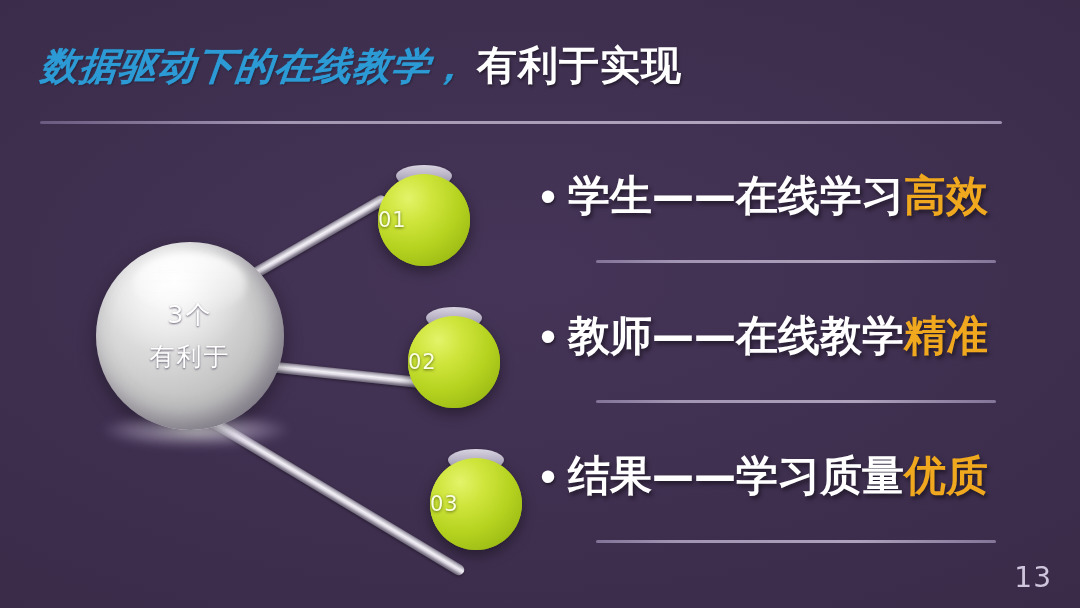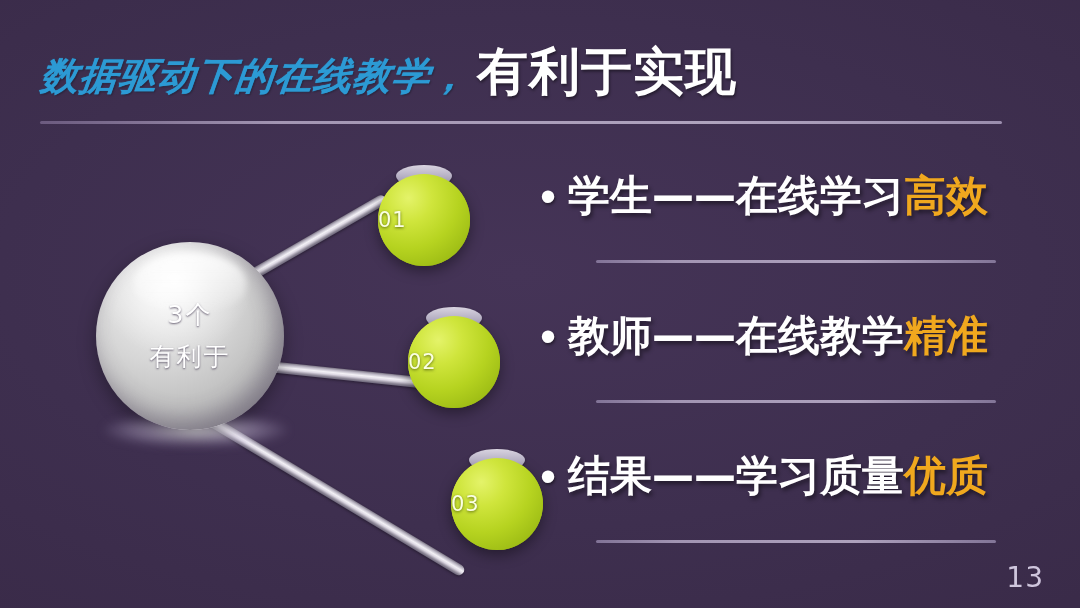--- a/index.html
+++ b/index.html
@@ -36,21 +36,21 @@
     font-size: 38px;
     letter-spacing: 1px;
     color: #2c9ad4;
     text-shadow: 0 0 1px #2c9ad4, 1px 1px 2px rgba(0,0,0,0.35);
     transform: skewX(-6deg);
     transform-origin: left bottom;
   }
   .title-bold {
     font-family: Liberation Serif, serif;
     font-weight: 700;
-    font-size: 51px;
+    font-size: 40px;
     color: #ffffff;
     letter-spacing: 1px;
     margin-left: 10px;
     text-shadow: 1px 2px 3px rgba(0,0,0,0.45);
   }
   #title-rule {
     position: absolute;
     left: 40px;
     top: 121px;
     width: 962px;
@@ -170,21 +170,21 @@
     position: relative;
     z-index: 2;
     color: #fbffe2;
     font-family: "DejaVu Sans", sans-serif;
     font-size: 21px;
     letter-spacing: 1px;
     text-shadow: 0 1px 3px rgba(70,85,10,0.85);
   }
   #node-01 { left: 378px; top: 44px; }
   #node-02 { left: 408px; top: 186px; }
-  #node-03 { left: 451px; top: 328px; }
+  #node-03 { left: 430px; top: 328px; }
 
   
   #bullets {
     position: absolute;
     left: 540px;
     top: 168px;
     width: 520px;
   }
   .bullet-row {
     position: relative;
@@ -221,21 +221,21 @@
     width: 400px;
     height: 3px;
     border-radius: 2px;
     background: linear-gradient(to right, #8d7fa3 0%, #b3a6c4 20%, #c2b6d1 65%, #8f82a5 100%);
     opacity: 0.85;
   }
 
   
   #page-number {
     position: absolute;
-    right: 36px;
+    right: 28px;
     bottom: 14px;
     color: #cfc6dd;
     font-family: "DejaVu Sans", sans-serif;
     font-size: 28px;
     letter-spacing: 1px;
   }
 </style>
 </head>
 <body>
 

